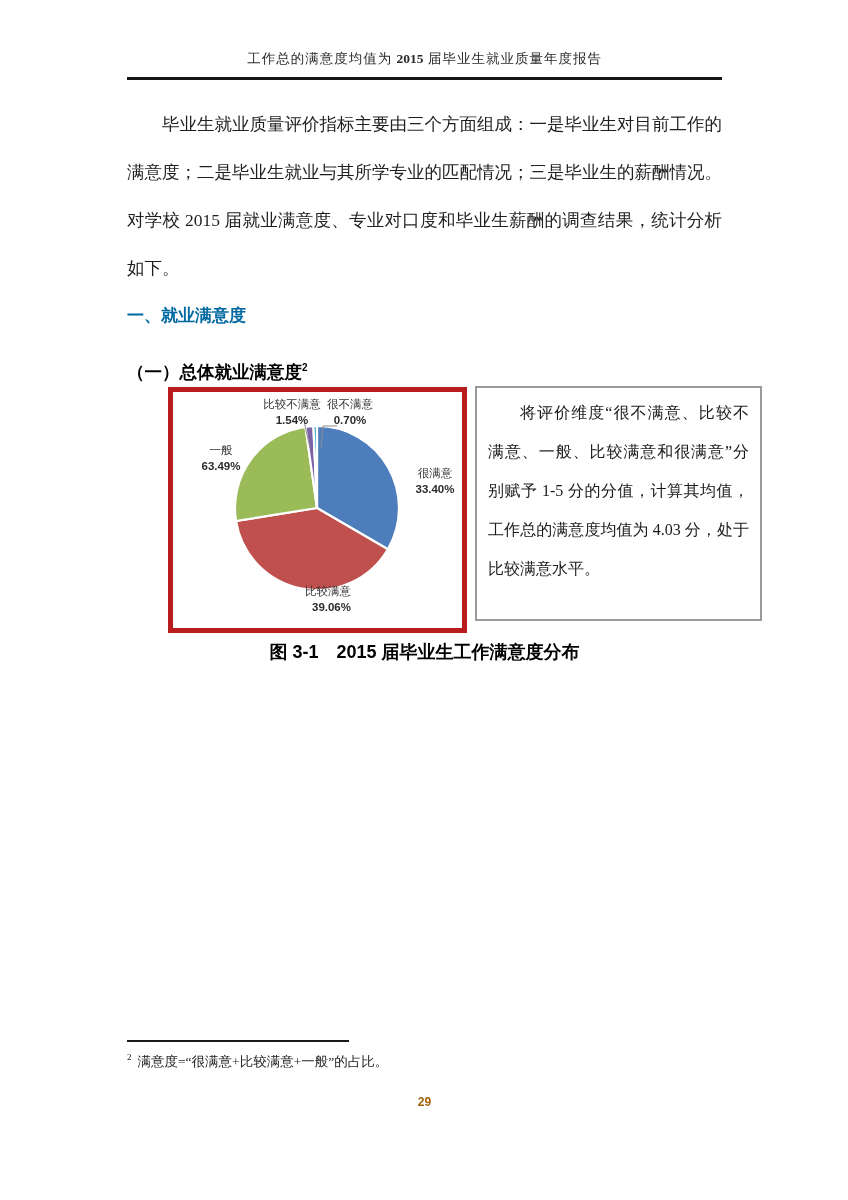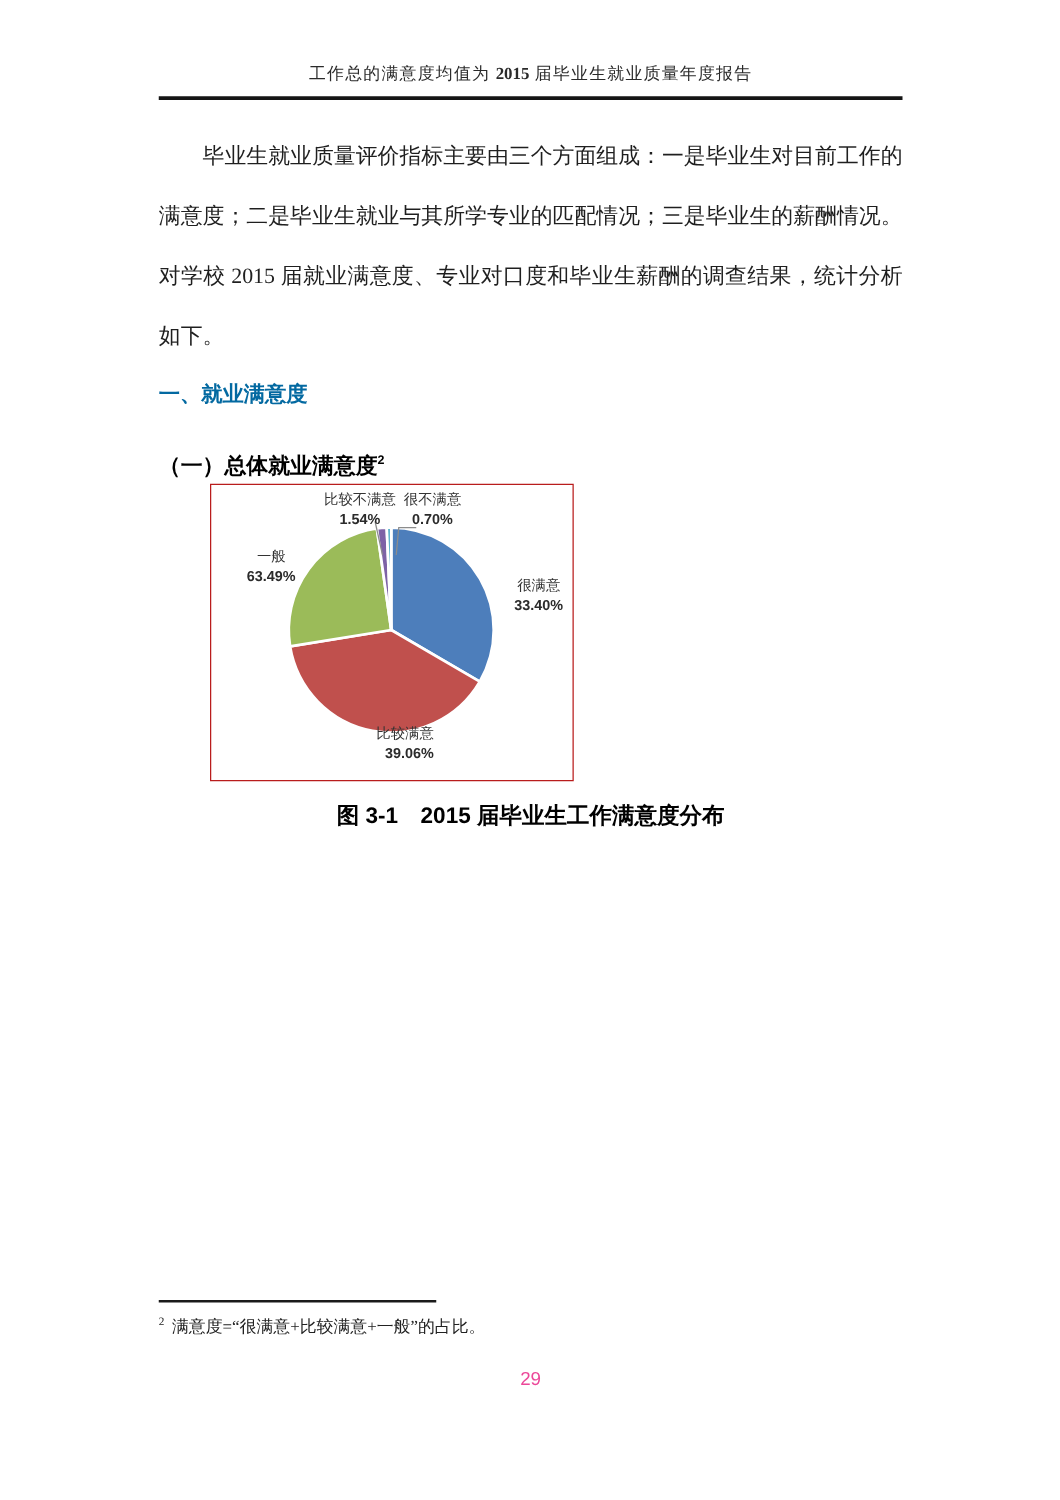--- a/index.html
+++ b/index.html
@@ -51,21 +51,21 @@
     font-family:"Liberation Sans","DejaVu Sans",sans-serif;
     font-size:17.5px;font-weight:bold;color:#000;
   }
   .h2 sup{font-size:10px;}
   .p2{margin-top:20px;}
   
   .figure-row{position:relative;margin-top:3px;height:238px;}
   .chart-box{
     position:absolute;left:41px;top:0;
     width:289px;height:236px;
-    border:1px solid #b91c1c;
+    border:5px solid #b91c1c;
     background:#fff;
   }
   .chart-box svg{position:absolute;left:0;top:0;}
   .pie-label{
     position:absolute;
     font-family:"Liberation Sans","DejaVu Sans",sans-serif;
     font-size:11.5px;line-height:16px;color:#333;
     text-align:center;white-space:nowrap;
   }
   .pie-label .val{font-weight:bold;color:#2b2b2b;}
@@ -97,21 +97,21 @@
   
   .footer{position:absolute;left:127px;right:126px;top:1040px;}
   .footnote-rule{width:222px;border-top:2px solid #1a1a1a;}
   .footnote{
     margin-top:4px;
     font-size:13.5px;line-height:22px;color:#222;
   }
   .footnote sup{font-size:9px;margin-right:6px;}
   .page-num{
     margin-top:22px;text-align:center;
-    font-size:15px;font-weight:normal;color:#ec4899;
+    font-size:12px;font-weight:bold;color:#a16207;
     font-family:"Liberation Sans","DejaVu Sans",sans-serif;
   }
 </style>
 </head>
 <body>
 
 <div class="page">
   <div class="content">
 
     <div class="doc-header">
@@ -159,20 +159,23 @@
         <div class="pie-label lbl-vsat">
           <div>很满意</div>
           <div class="val">33.40%</div>
         </div>
         <div class="pie-label lbl-rsat">
           <div>比较满意</div>
           <div class="val">39.06%</div>
         </div>
       </div>
 
+      <div class="callout-box">
+        <p class="callout-text">将评价维度“很不满意、比较不满意、一般、比较满意和很满意”分别赋予 1-5 分的分值，计算其均值，工作总的满意度均值为 4.03 分，处于比较满意水平。</p>
+      </div>
 
     </div>
 
     <div class="fig-caption">图 3-1　2015 届毕业生工作满意度分布</div>
 
 
   </div>
 
   <div class="footer">
     <div class="footnote-rule"></div>

